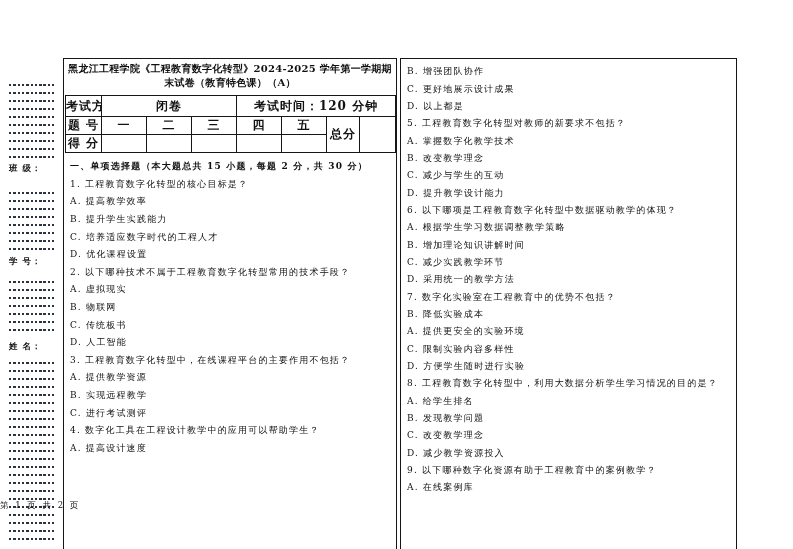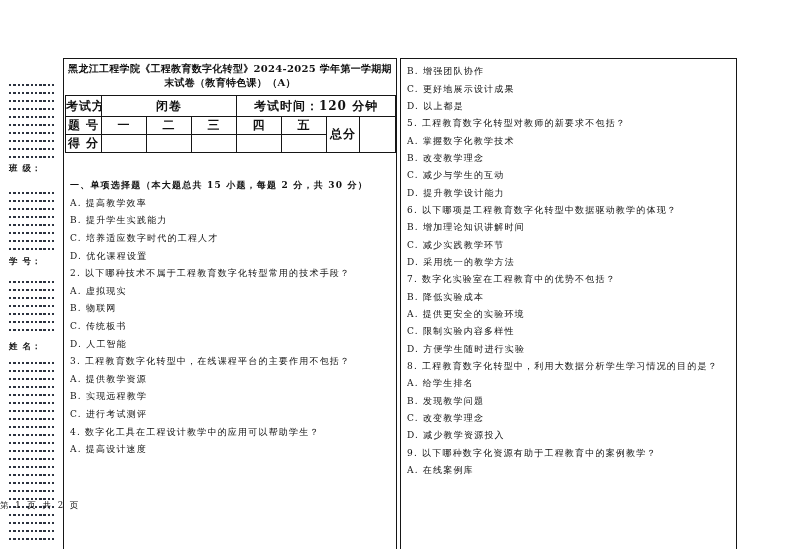--- a/index.html
+++ b/index.html
@@ -26,21 +26,21 @@
     font-weight:bold; font-size:10px; line-height:13.5px; letter-spacing:0.3px; }
 
   table.info { position:absolute; top:36px; left:1px; border-collapse:collapse;
     table-layout:fixed; width:330px; }
   table.info td { border:1px solid #161616; font-weight:bold; font-size:12px;
     text-align:center; padding:0; letter-spacing:1px; overflow:hidden; white-space:nowrap; }
   tr.r1 td { height:20px; } tr.r2 td { height:16px; } tr.r3 td { height:15px;margin-left:32px; }
   td.time-cell { text-align:left; padding-left:5px; }
 
   .lines { position:absolute; left:6px; right:1px; font-size:9px; letter-spacing:1.2px; }
-  .lines-left  { top:118px; }
+  .lines-left  { top:99px; }
   .lines-right { top:4px;text-align:center; }
   .line { height:17.6px; display:flex; align-items:center; white-space:nowrap; overflow:hidden; }
   .lines-right .line { height:17.35px; }
   .line.bold { font-weight:bold; }
 
   .page-footer { position:absolute; top:500px; left:0; width:100%; 
     font-size:8.5px; letter-spacing:2px; }
 </style>
 </head>
 <body>
@@ -148,20 +148,21 @@
         <td></td>
         <td></td>
       </tr>
     </tbody>
       </table>
 
     <div class="lines lines-left">
       <div class="line bold">一、单项选择题（本大题总共 15 小题，每题 2 分，共 30 分）</div>
       <div>
 
+      <div class="line">1. 工程教育数字化转型的核心目标是？</div>
           <div class="line">A. 提高教学效率</div>
           <div class="line">B. 提升学生实践能力</div>
           <div class="line">C. 培养适应数字时代的工程人才</div>
           <div class="line">D. 优化课程设置</div>
           <div class="line">2. 以下哪种技术不属于工程教育数字化转型常用的技术手段？</div>
           <div class="line">A. 虚拟现实</div>
           <div class="line">B. 物联网</div>
           <div class="line">C. 传统板书</div>
           <div class="line">D. 人工智能</div>
           <div class="line">3. 工程教育数字化转型中，在线课程平台的主要作用不包括？</div>
@@ -180,20 +181,21 @@
 
       <div class="line">B. 增强团队协作</div>
           <div class="line">C. 更好地展示设计成果</div>
           <div class="line">D. 以上都是</div>
           <div class="line">5. 工程教育数字化转型对教师的新要求不包括？</div>
           <div class="line">A. 掌握数字化教学技术</div>
           <div class="line">B. 改变教学理念</div>
           <div class="line">C. 减少与学生的互动</div>
           <div class="line">D. 提升教学设计能力</div>
           <div class="line">6. 以下哪项是工程教育数字化转型中数据驱动教学的体现？</div>
+          <div class="line">A. 根据学生学习数据调整教学策略</div>
           <div class="line">B. 增加理论知识讲解时间</div>
           <div class="line">C. 减少实践教学环节</div>
           <div class="line">D. 采用统一的教学方法</div>
           <div class="line">7. 数字化实验室在工程教育中的优势不包括？</div>
           <div class="line">B. 降低实验成本</div>
           <div class="line">A. 提供更安全的实验环境</div>
           <div class="line">C. 限制实验内容多样性</div>
           <div class="line">D. 方便学生随时进行实验</div>
           <div class="line">8. 工程教育数字化转型中，利用大数据分析学生学习情况的目的是？</div>
           <div class="line">A. 给学生排名</div>

